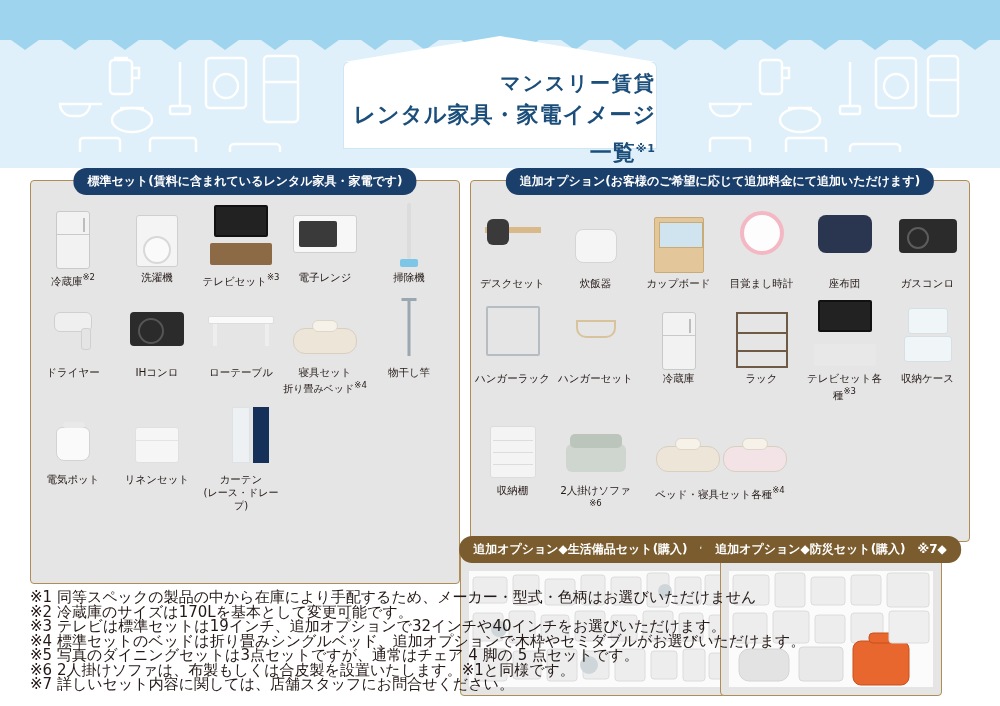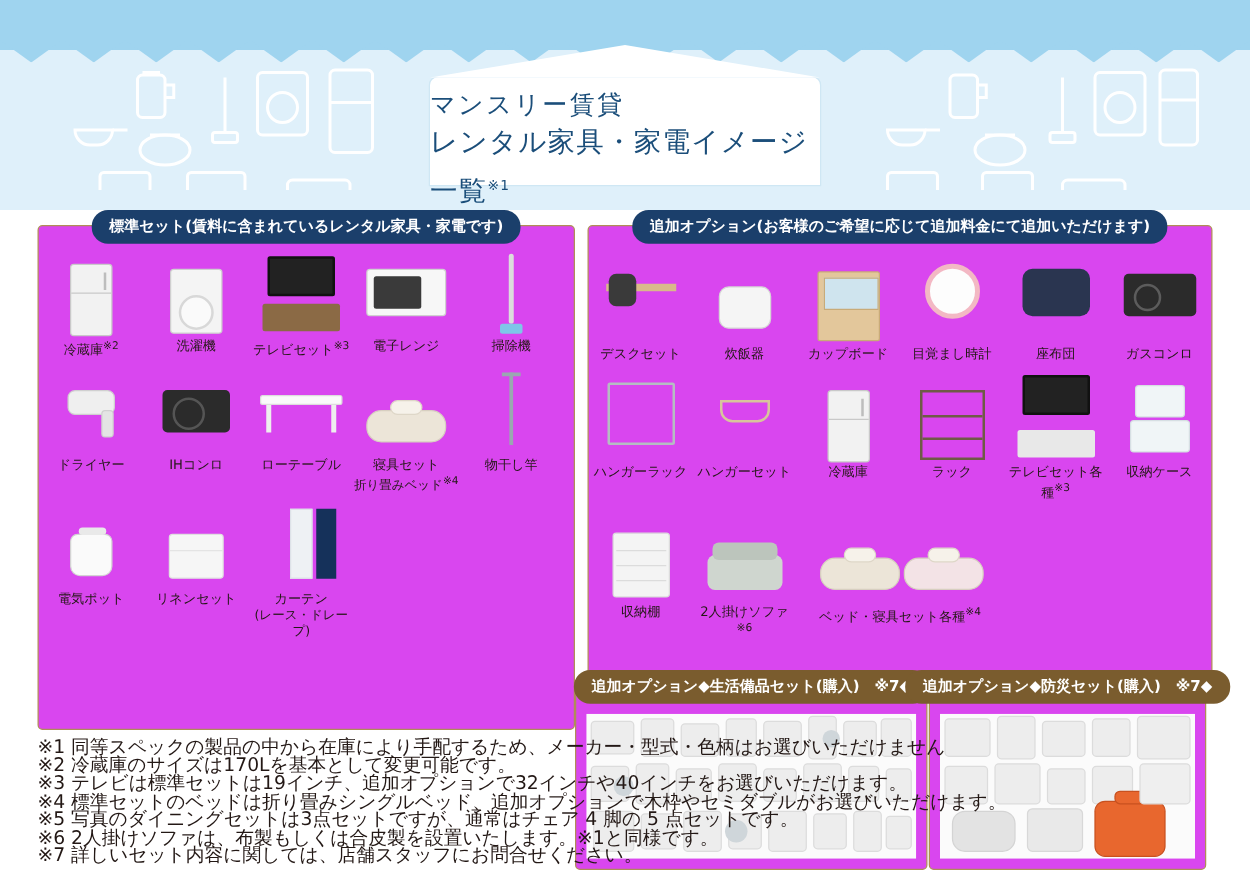--- a/index.html
+++ b/index.html
@@ -35,51 +35,51 @@
     background:#ffffff;
     border-radius:6px 6px 0 0;
     box-shadow:0 0 0 1px #cfe7f4;
   }
   .header-title-wrap:before {
     content:""; position:absolute; left:0; top:-26px;
     border-left:156px solid transparent; border-right:156px solid transparent;
     border-bottom:26px solid #ffffff;
   }
   .header-title {
-    text-align:left; padding-top:6px;
+    text-align:right; padding-top:6px;
     font-family:"DejaVu Sans", sans-serif;
-    color:#1b4e7a; font-weight:normal;
+    color:#1b4e7a; font-weight:bold;
   }
   .header-title .l1 { font-size:20px; letter-spacing:2px; line-height:30px; }
   .header-title .l2 { font-size:22px; letter-spacing:1px; line-height:34px; }
   .header-title .note { font-size:11px; vertical-align:super; }
 
   
   .appl-row { position:absolute; top:52px; }
 
   
   .panel {
-    position:absolute; background:#d946ef;
+    position:absolute; background:#e5e5e5;
     border:1px solid #b08d57;
     border-radius:4px;
   }
   .panel-title {
     position:absolute; left:50%; transform:translateX(-50%); top:-13px;
     background:#1b3f6b; color:#ffffff;
     font-size:12px; font-weight:bold;
     padding:5px 14px; border-radius:13px;
     white-space:nowrap;
     font-family:"DejaVu Sans", sans-serif;
   }
   .panel-title.brown { background:#7a5c2e; }
 
   #standard-panel { left:30px; top:180px; width:430px; height:404px; }
   #option-panel   { left:470px; top:180px; width:500px; height:362px; }
   #living-panel   { left:460px; top:548px; width:282px; height:148px; }
-  #disaster-panel { left:743px; top:548px; width:222px; height:148px; }
+  #disaster-panel { left:720px; top:548px; width:222px; height:148px; }
 
   
   .grid { position:absolute; left:0; top:18px; width:100%; display:flex; flex-wrap:wrap; }
   .item { text-align:center; }
   .item .art { position:relative; margin:0 auto; }
   .item .cap {
     font-size:10.5px; line-height:13px; color:#231815; margin-top:0;
     font-family:"DejaVu Sans", sans-serif;
   }
   .item .cap .note { font-size:8.5px; vertical-align:super; }

